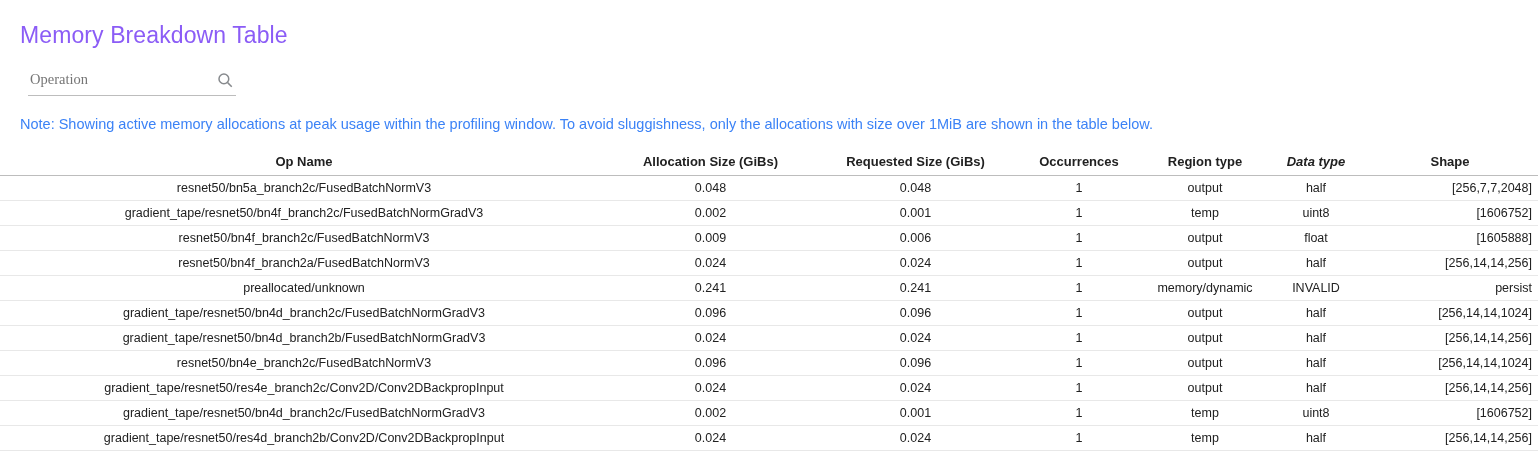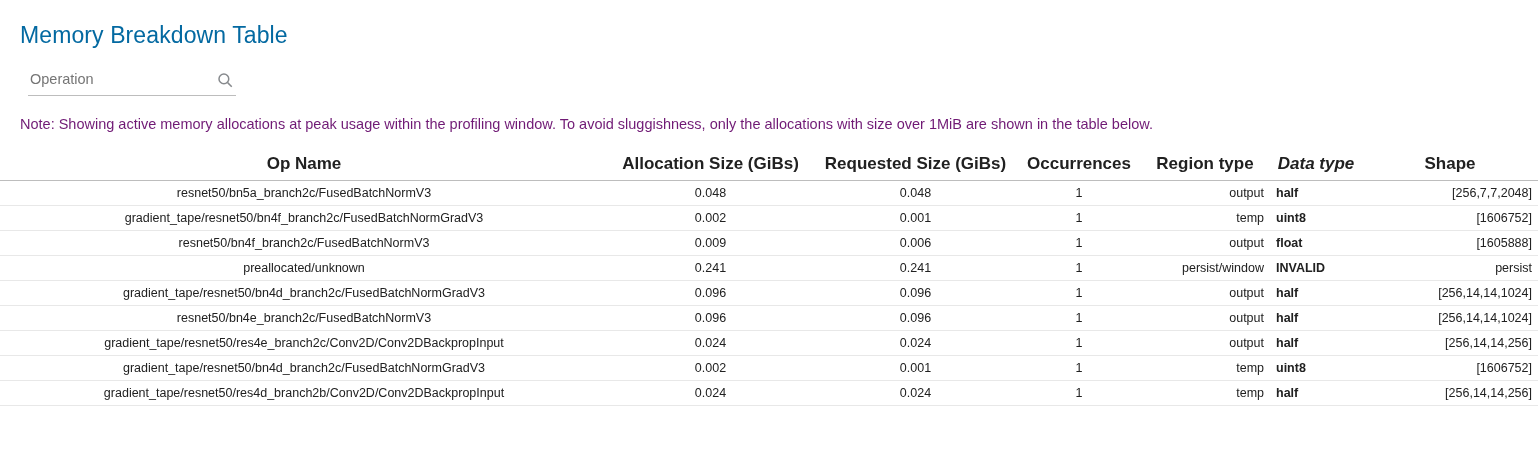--- a/index.html
+++ b/index.html
@@ -16,70 +16,70 @@
   }
   .page {
     position: relative;
     width: 1538px;
     height: 473px;
     box-sizing: border-box;
   }
   .title {
     font-size: 23px;
     font-weight: 400;
-    color: #0369a1;
+    color: #8b5cf6;
     padding: 22px 0 0 20px;
     letter-spacing: 0.1px;
   }
   .search-wrap {
     margin: 18px 0 0 28px;
     width: 208px;
     position: relative;
     border-bottom: 1px solid #bdbdbd;
     height: 28px;
     display: flex;
     align-items: center;
   }
   .search-input {
     border: none;
     outline: none;
     background: transparent;
-    font-family: Liberation Sans, sans-serif;
+    font-family: Liberation Serif, serif;
     font-size: 14.5px;
     color: #212121;
     width: 170px;
     padding: 0 0 4px 2px;
   }
   .search-input::placeholder {
     color: #757575;
     opacity: 1;
   }
   .search-icon {
     position: absolute;
     right: 2px;
     bottom: 6px;
     width: 18px;
     height: 18px;
     opacity: 0.75;
   }
   .note {
     margin: 19px 0 0 20px;
     font-size: 14.5px;
-    color: #701a75;
+    color: #3b82f6;
     line-height: 1.3;
   }
   table.mem {
     border-collapse: collapse;
     width: 1538px;
     margin-top: 16px;
     table-layout: fixed;
     font-size: 12.5px;
   }
   table.mem th {
-    font-size: 17px;
+    font-size: 13px;
     font-weight: bold;
     color: #212121;
     padding: 4px 6px 6px 6px;
     border-bottom: 1px solid #bdbdbd;
     text-align: center;
     white-space: nowrap;
   }
   table.mem td {
     padding: 4px 6px;
     border-bottom: 1px solid #e8e8e8;
@@ -94,22 +94,22 @@
   col.c2 { width: 205px; }
   col.c3 { width: 122px; }
   col.c4 { width: 130px; }
   col.c5 { width: 92px; }
   col.c6 { width: 176px; }
 
   th.c0, td.c0 { text-align: center; padding-left: 6px; }
   th.c1, td.c1 { text-align: center; }
   th.c2, td.c2 { text-align: center; }
   th.c3, td.c3 { text-align: center; }
-  th.c4, td.c4 { text-align: right; padding-left: 26px; }
-  th.c5, td.c5 { text-align: left; padding-left: 10px; font-weight: bold; }
+  th.c4, td.c4 { text-align: center; padding-left: 26px; }
+  th.c5, td.c5 { text-align: center; padding-left: 10px; }
   th.c6, td.c6 { text-align: right; padding-left: 8px; }
   th.c4 { text-align: center; padding-left: 6px; }
   th.c5 { text-align: center; padding-left: 6px; font-style: italic; }
   th.c6 { text-align: center; padding-left: 6px; }
 </style>
 </head>
 <body>
 
 <div class="page">
 
@@ -170,38 +170,56 @@
         <tr>
           <td class="c0">resnet50/bn4f_branch2c/FusedBatchNormV3</td>
           <td class="c1">0.009</td>
           <td class="c2">0.006</td>
           <td class="c3">1</td>
           <td class="c4">output</td>
           <td class="c5">float</td>
           <td class="c6">[1605888]</td>
         </tr>
         <tr>
+          <td class="c0">resnet50/bn4f_branch2a/FusedBatchNormV3</td>
+          <td class="c1">0.024</td>
+          <td class="c2">0.024</td>
+          <td class="c3">1</td>
+          <td class="c4">output</td>
+          <td class="c5">half</td>
+          <td class="c6">[256,14,14,256]</td>
+        </tr>
+        <tr>
           <td class="c0">preallocated/unknown</td>
           <td class="c1">0.241</td>
           <td class="c2">0.241</td>
           <td class="c3">1</td>
-          <td class="c4">persist/window</td>
+          <td class="c4">memory/dynamic</td>
           <td class="c5">INVALID</td>
           <td class="c6">persist</td>
         </tr>
         <tr>
           <td class="c0">gradient_tape/resnet50/bn4d_branch2c/FusedBatchNormGradV3</td>
           <td class="c1">0.096</td>
           <td class="c2">0.096</td>
           <td class="c3">1</td>
           <td class="c4">output</td>
           <td class="c5">half</td>
           <td class="c6">[256,14,14,1024]</td>
         </tr>
         <tr>
+          <td class="c0">gradient_tape/resnet50/bn4d_branch2b/FusedBatchNormGradV3</td>
+          <td class="c1">0.024</td>
+          <td class="c2">0.024</td>
+          <td class="c3">1</td>
+          <td class="c4">output</td>
+          <td class="c5">half</td>
+          <td class="c6">[256,14,14,256]</td>
+        </tr>
+        <tr>
           <td class="c0">resnet50/bn4e_branch2c/FusedBatchNormV3</td>
           <td class="c1">0.096</td>
           <td class="c2">0.096</td>
           <td class="c3">1</td>
           <td class="c4">output</td>
           <td class="c5">half</td>
           <td class="c6">[256,14,14,1024]</td>
         </tr>
         <tr>
           <td class="c0">gradient_tape/resnet50/res4e_branch2c/Conv2D/Conv2DBackpropInput</td>

